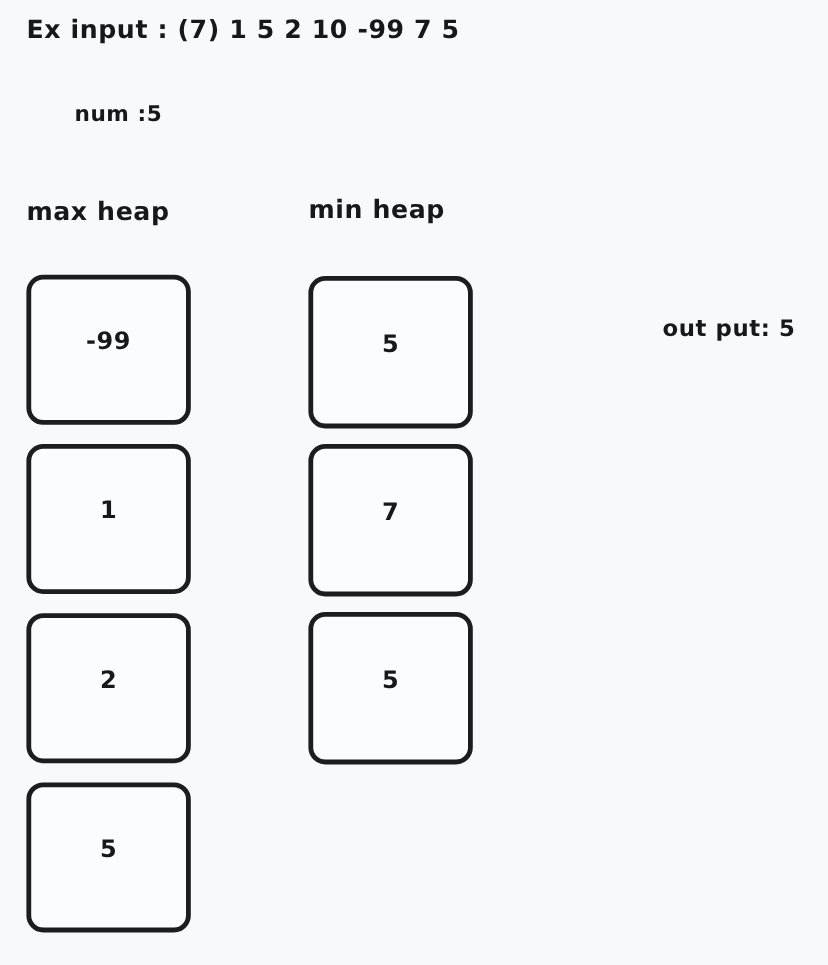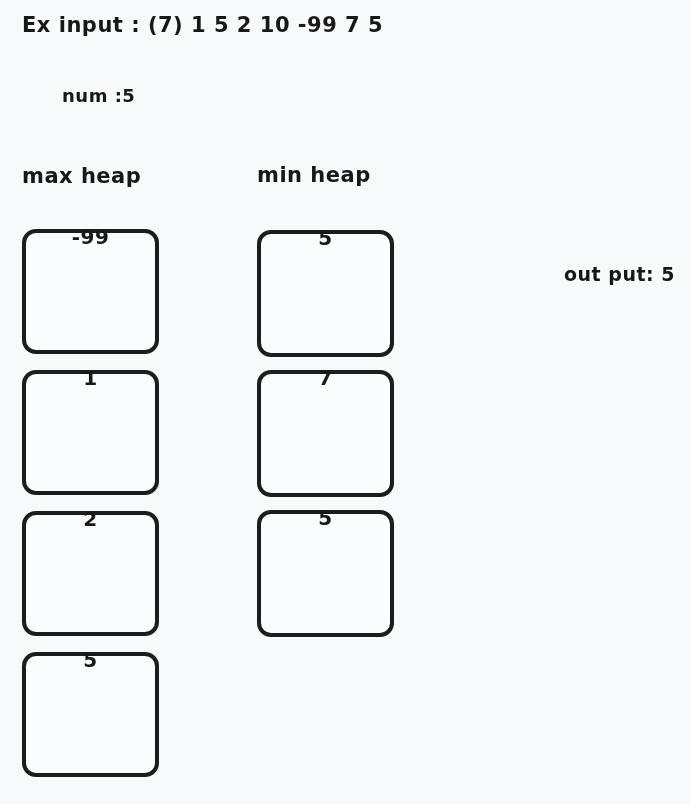--- a/index.html
+++ b/index.html
@@ -52,21 +52,21 @@
 
   #min-heap-label {
     position: absolute;
     left: 257px;
     top: 163px;
     font-size: 21px;
   }
 
   #output-line {
     position: absolute;
-    left: 564px;
+    left: 552px;
     top: 263px;
     font-size: 19px;
   }
 
   
   .column {
     position: absolute;
   }
   #max-heap-column {
     left: 22px;
@@ -76,21 +76,21 @@
     left: 257px;
     top: 230px;
   }
 
   .heap-box {
     box-sizing: border-box;
     border: 4px solid #1c1d21;
     border-radius: 14px;
     background: #fbfcfd;
     display: flex;
-    align-items: flex-start;
+    align-items: center;
     justify-content: center;
     position: relative;
   }
   #max-heap-column .heap-box {
     width: 137px;
     height: 125px;
     margin-bottom: 16px;
   }
   #min-heap-column .heap-box {
     width: 137px;

